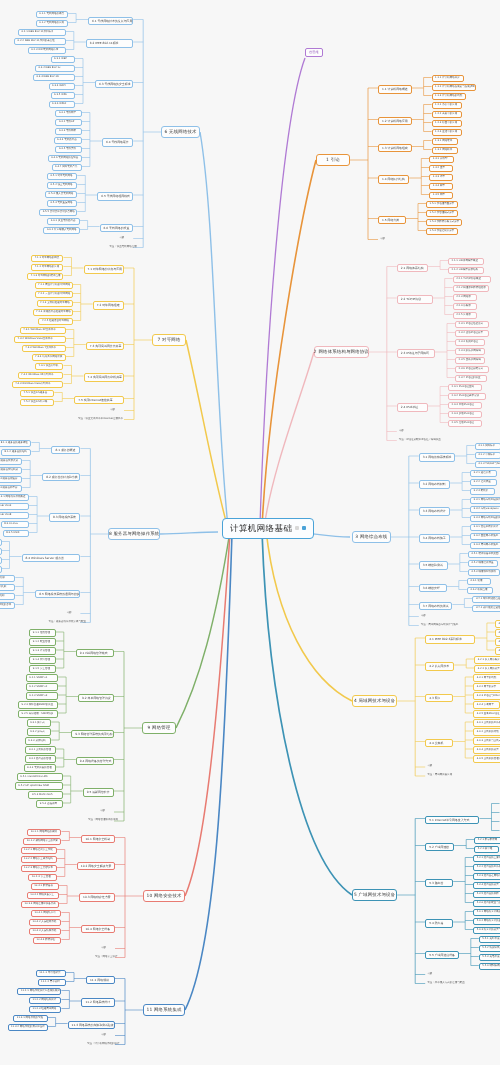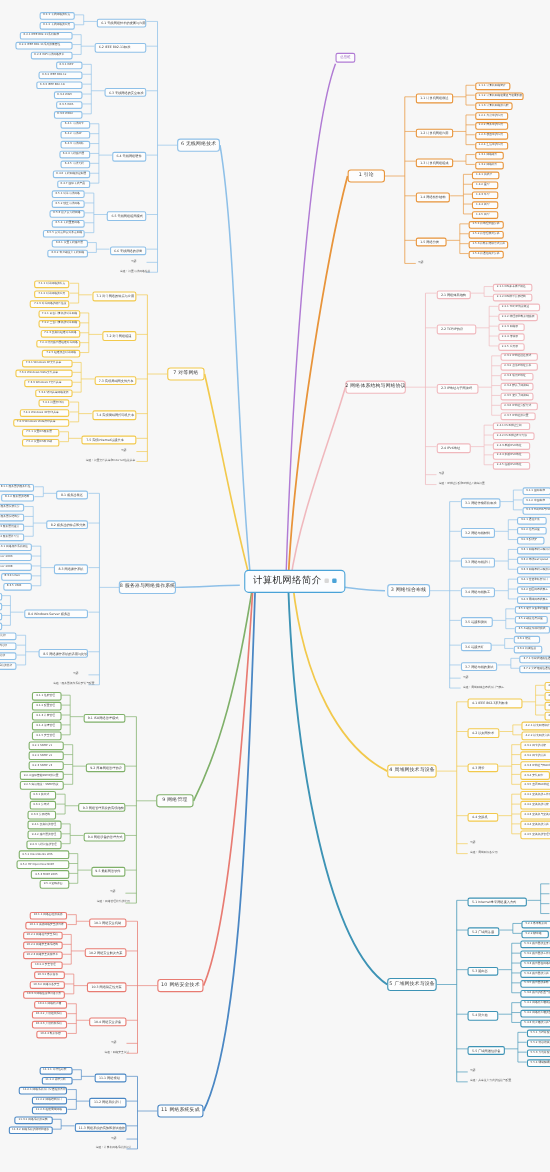--- a/index.html
+++ b/index.html
@@ -427,21 +427,21 @@
       <path d="M67.6 1023.5 L55.599999999999994 1023.5" stroke="#4a87c4" stroke-width="0.6" fill="none"></path>
       <path d="M55.599999999999994 1017.5 L47.599999999999994 1017.5" stroke="#4a87c4" stroke-width="0.6" fill="none"></path>
       <path d="M55.599999999999994 1026.5 L47.599999999999994 1026.5" stroke="#4a87c4" stroke-width="0.6" fill="none"></path>
       <path d="M55.599999999999994 1017.5 L55.599999999999994 1026.5" stroke="#4a87c4" stroke-width="0.6" fill="none"></path>
       <path d="M125 1035.5 L115 1035.5" stroke="#4a87c4" stroke-width="0.6" fill="none"></path>
       <path d="M125 1044.5 L115 1044.5" stroke="#4a87c4" stroke-width="0.6" fill="none"></path>
       <path d="M125 978.5 L125 1044.5" stroke="#4a87c4" stroke-width="0.7" fill="none"></path>
     </svg>
 
   <div class="node root" style="left:222px;top:518px;">
-    <span>计算机网络简介</span>
+    <span>计算机网络基础</span>
     <span class="badge"></span>
     <span class="badge b2"></span>
   </div>
 
   <div class="node lvl2" style="left:305px;top:48px;border-color:#b07ad4;color:#9a63c0;font-size:3.2px;">
     <span>总思维</span>
   </div>
 
   <div id="branch-host">
       <div class="node lvl1" style="left: 316px; top: 154px; border-color: rgb(232, 148, 58); width: 34px; color: rgb(58, 58, 58);">1  引论</div>

